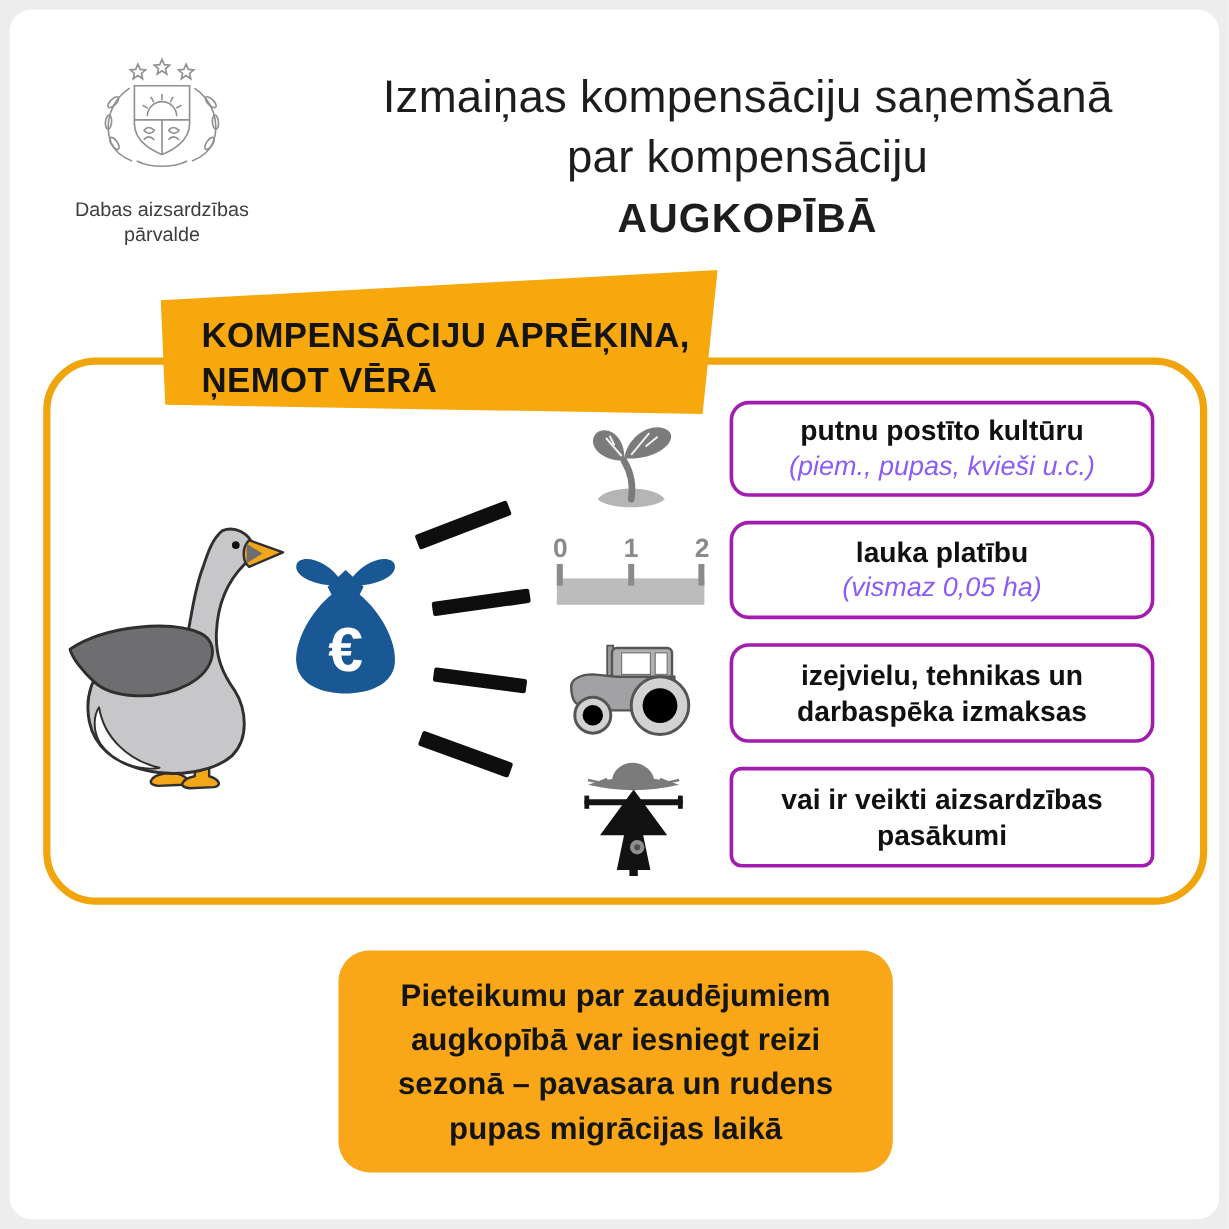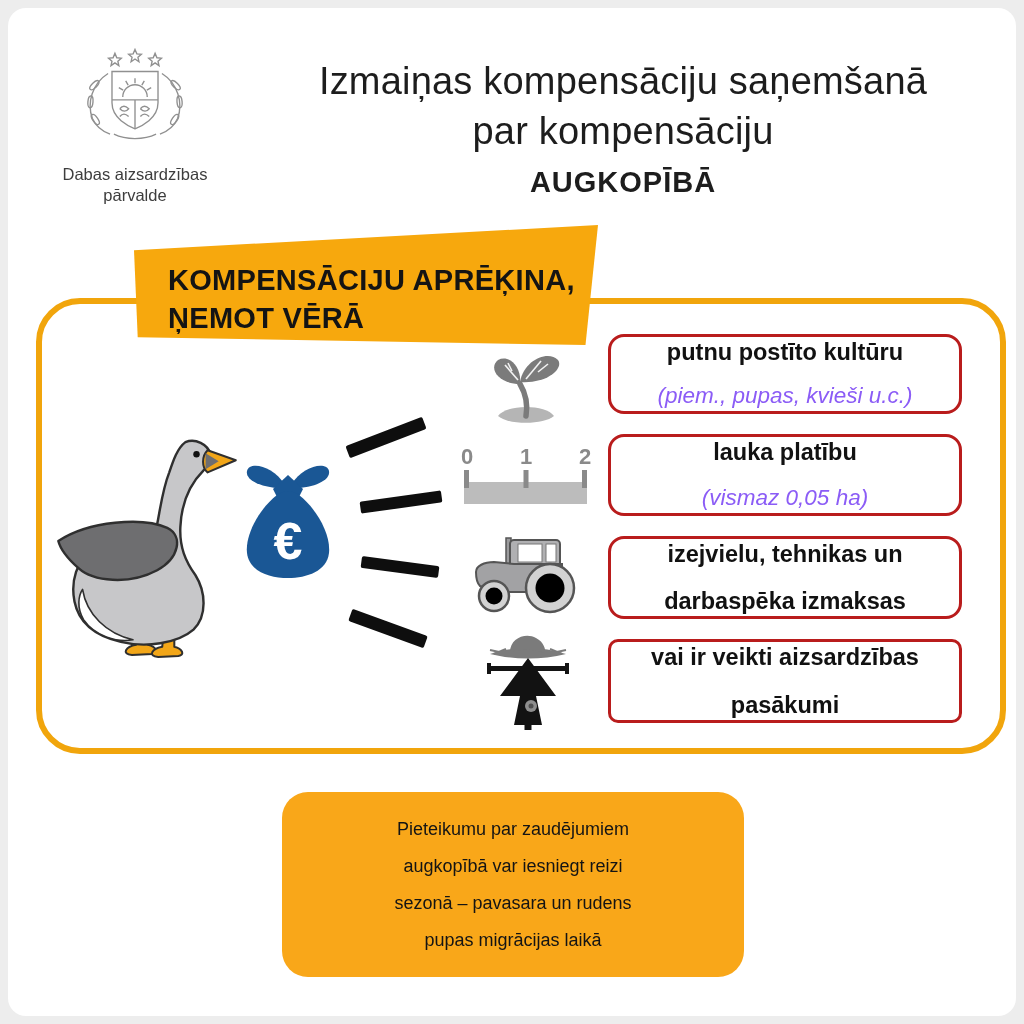--- a/index.html
+++ b/index.html
@@ -13,21 +13,21 @@
   .sheet {
     position:absolute; inset:8px;
     background:#ffffff; border-radius:18px;
   }
   
   .logo-block { position:absolute; left:40px; top:48px; width:190px; text-align:center; }
   .logo-emblem { width:118px; height:94px; }
   .logo-caption { margin-top:18px; font-size:16.5px; line-height:21px; color:#3d3d3d; }
   .title-block { position:absolute; left:283px; top:56px; width:680px; text-align:center; color:#1d1d1d; }
   .title-line { font-size:38px; line-height:50px; font-weight:400; letter-spacing:0.2px; }
-  .title-strong { font-size:29px; line-height:52px; font-weight:800; letter-spacing:1px; }
+  .title-strong { font-size:34px; line-height:52px; font-weight:800; letter-spacing:1px; }
   
   .banner {
     position:absolute; left:134px; top:225px; width:464px; height:120px; z-index:3;
     background:#F7A80D;
     clip-path:polygon(0% 21%, 100% 0%, 97.3% 100%, 0.8% 93.5%);
   }
   .banner-text { position:absolute; left:34px; top:36px; font-size:29px; line-height:38px; font-weight:800; color:#141414; letter-spacing:0.3px; }
   
   .main-box {
     position:absolute; left:36px; top:298px; width:970px; height:456px; z-index:1;
@@ -41,38 +41,38 @@
   .dash3 { left:361px; top:561px; width:78px; height:12px; transform:rotate(7.5deg); }
   .dash4 { left:348px; top:622px; width:80px; height:13px; transform:rotate(20deg); }
   .icon-abs { position:absolute; z-index:2; }
   .sprout-svg { left:486px; top:352px; width:80px; height:80px; }
   .ruler-svg { left:459px; top:446px; width:134px; height:60px; }
   .tractor-svg { left:470px; top:534px; width:110px; height:82px; }
   .scarecrow-svg { left:486px; top:626px; width:84px; height:104px; }
   
   .factor-box {
     position:absolute; left:608px; width:354px; z-index:2;
-    background:#fff; border:3px solid #b91c1c; border-radius:16px;
-    display:flex; flex-direction:column; align-items:center; justify-content:space-between;
+    background:#fff; border:3px solid #a21caf; border-radius:16px;
+    display:flex; flex-direction:column; align-items:center; justify-content:center;
     text-align:center;
   }
   .fb1 { top:334px; height:80px; }
   .fb2 { top:434px; height:82px; }
   .fb3 { top:536px; height:83px; }
   .fb4 { top:639px; height:84px;border-radius:10px; }
   .factor-title { font-size:23.5px; line-height:30px; font-weight:800; color:#111; }
   .factor-note { font-size:22.5px; line-height:30px; font-style:italic; font-weight:400; color:#8b5cf6; }
   
   .footer-box {
     position:absolute; left:282px; top:792px; width:462px; height:185px;
     background:#F9A719; border-radius:26px;
     display:flex; flex-direction:column; align-items:center; justify-content:center;
     text-align:center;
   }
-  .footer-line { font-size:18px; line-height:37px; font-weight:400; color:#141414; }
+  .footer-line { font-size:26px; line-height:37px; font-weight:700; color:#141414; }
 </style>
 </head>
 <body>
 
 <div class="sheet"></div>
 
 <div class="logo-block">
   <svg class="logo-emblem" viewBox="0 0 115 96">
     <defs>
       <path id="star" d="M0,-6.5 L1.9,-2 L6.5,-1.6 L3,1.5 L4,6 L0,3.2 L-4,6 L-3,1.5 L-6.5,-1.6 L-1.9,-2 Z"></path>

